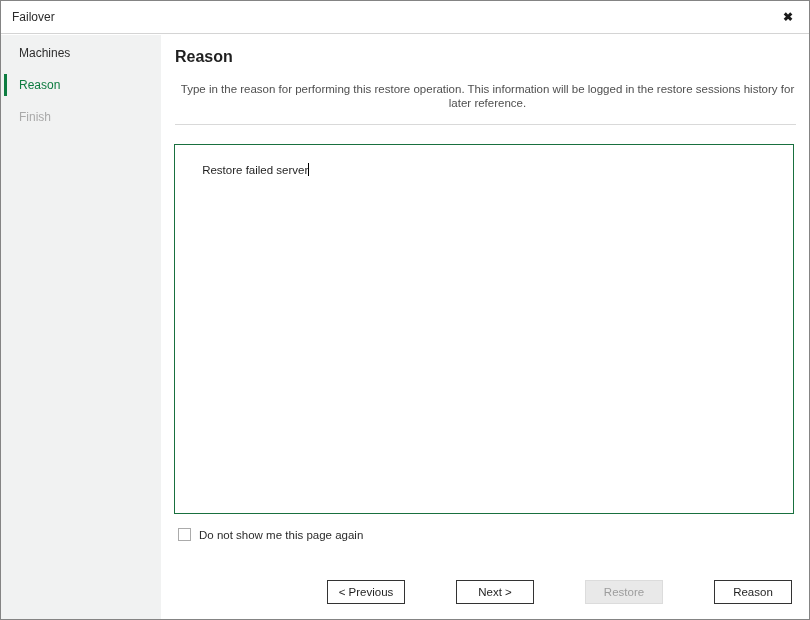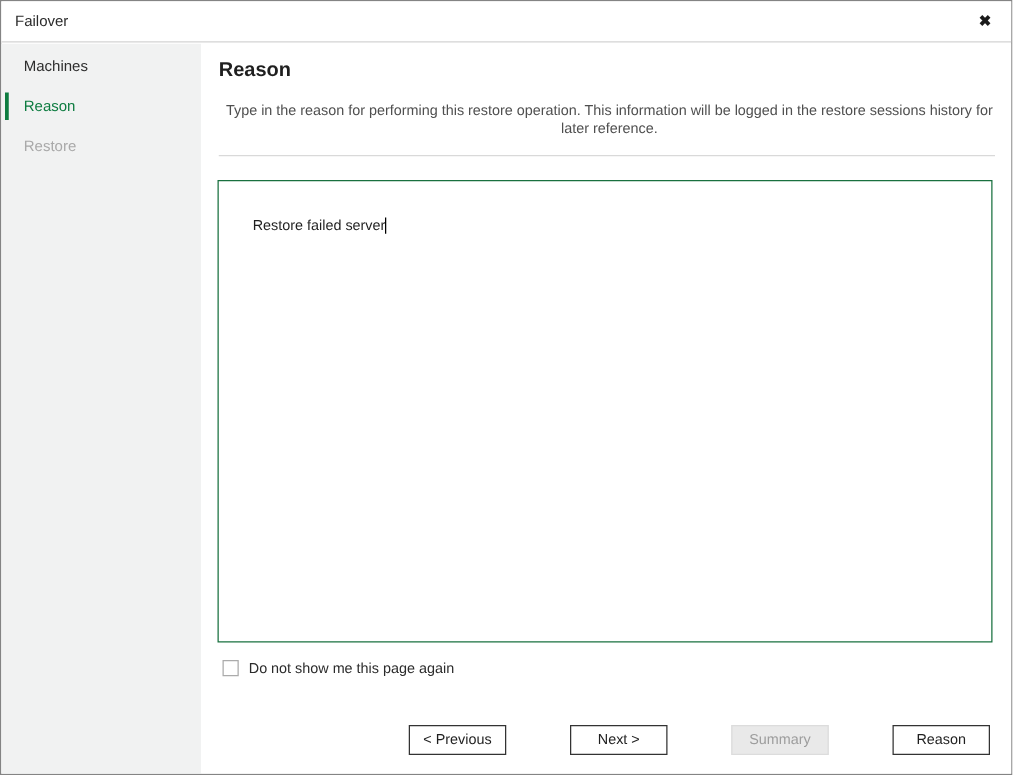--- a/index.html
+++ b/index.html
@@ -108,21 +108,21 @@
     background: #d9d9d9;
   }
   .reason-box {
     position: absolute;
     left: 13px;
     top: 109px;
     width: 620px;
     height: 370px;
     background: #ffffff;
     border: 1px solid #19703f;
-    padding: 17px 8px;
+    padding: 6px 8px;
     font-size: 11.5px;
     color: #1f1f1f;
     cursor: text;
     overflow: hidden;
     white-space: pre-wrap;
   }
   .caret {
     display: inline-block;
     width: 1px;
     height: 13px;
@@ -188,39 +188,39 @@
     <div class="nav-item">
       
       <span>Machines</span>
     </div>
     <div class="nav-item active">
       <span class="active-bar"></span>
       <span>Reason</span>
     </div>
     <div class="nav-item disabled">
       
-      <span>Restore</span>
+      <span>Finish</span>
     </div>
   </div>
 
   <div class="main">
     <h1 class="page-heading">Reason</h1>
     <div class="page-desc">Type in the reason for performing this restore operation. This information will be logged in the restore sessions history for later reference.</div>
     <div class="separator"></div>
 
     <div class="reason-box">
       <span>Restore failed server</span><span class="caret"></span>
     </div>
 
     <div class="checkbox-row">
       <span class="checkbox"></span>
       <span class="checkbox-label">Do not show me this page again</span>
     </div>
 
     <div class="footer">
       <button class="btn">&lt; Previous</button>
       <button class="btn">Next &gt;</button>
-      <button class="btn disabled" disabled="">Summary</button>
+      <button class="btn disabled" disabled="">Restore</button>
       <button class="btn">Reason</button>
     </div>
   </div>
 
 </div>
 
 </body></html>

